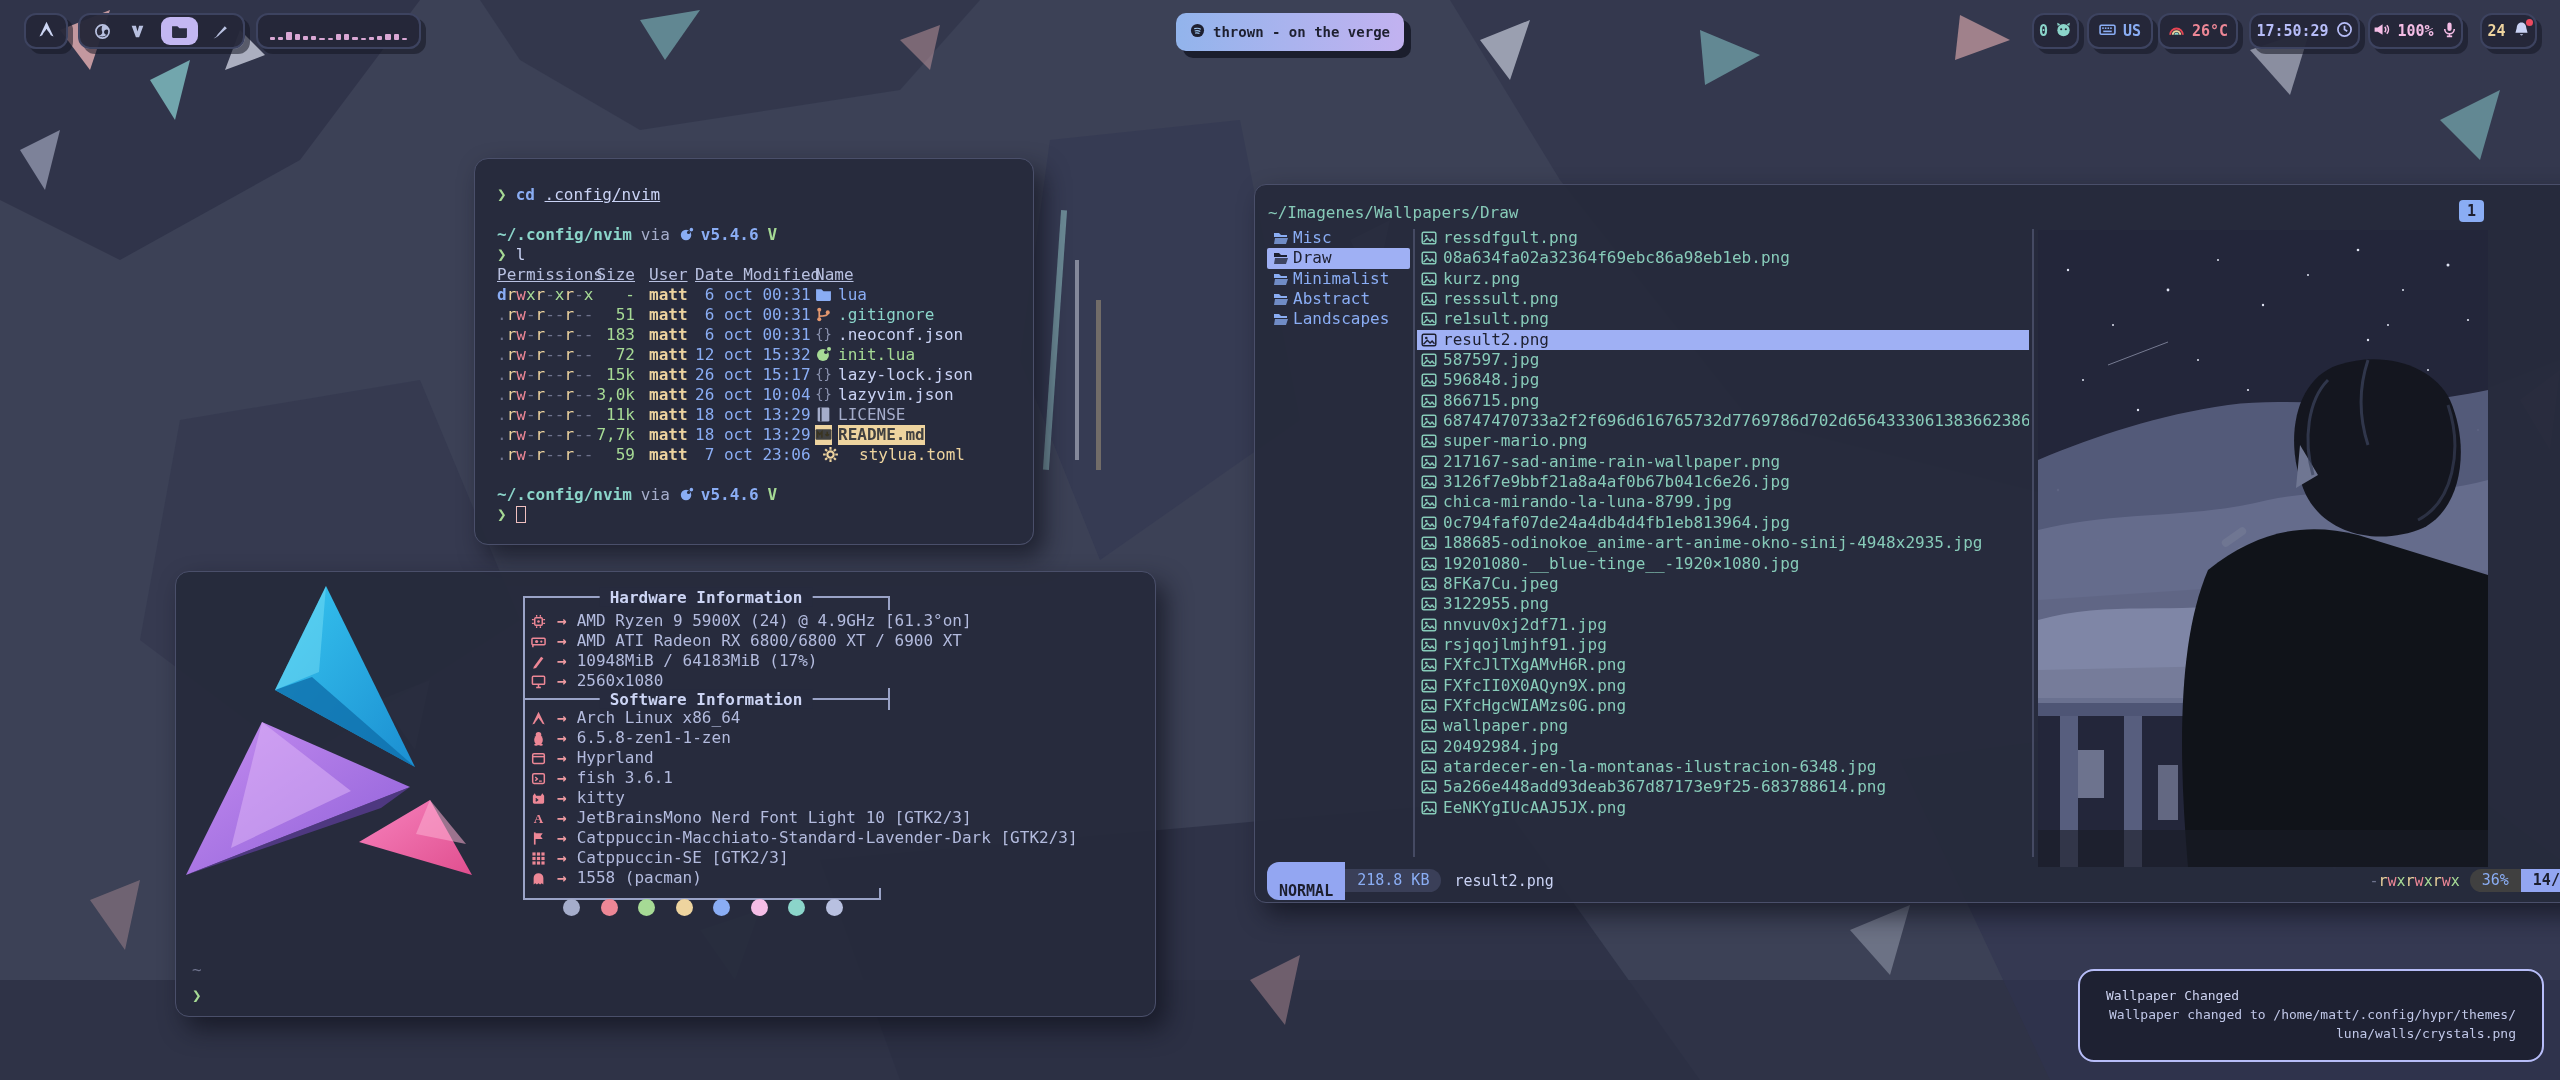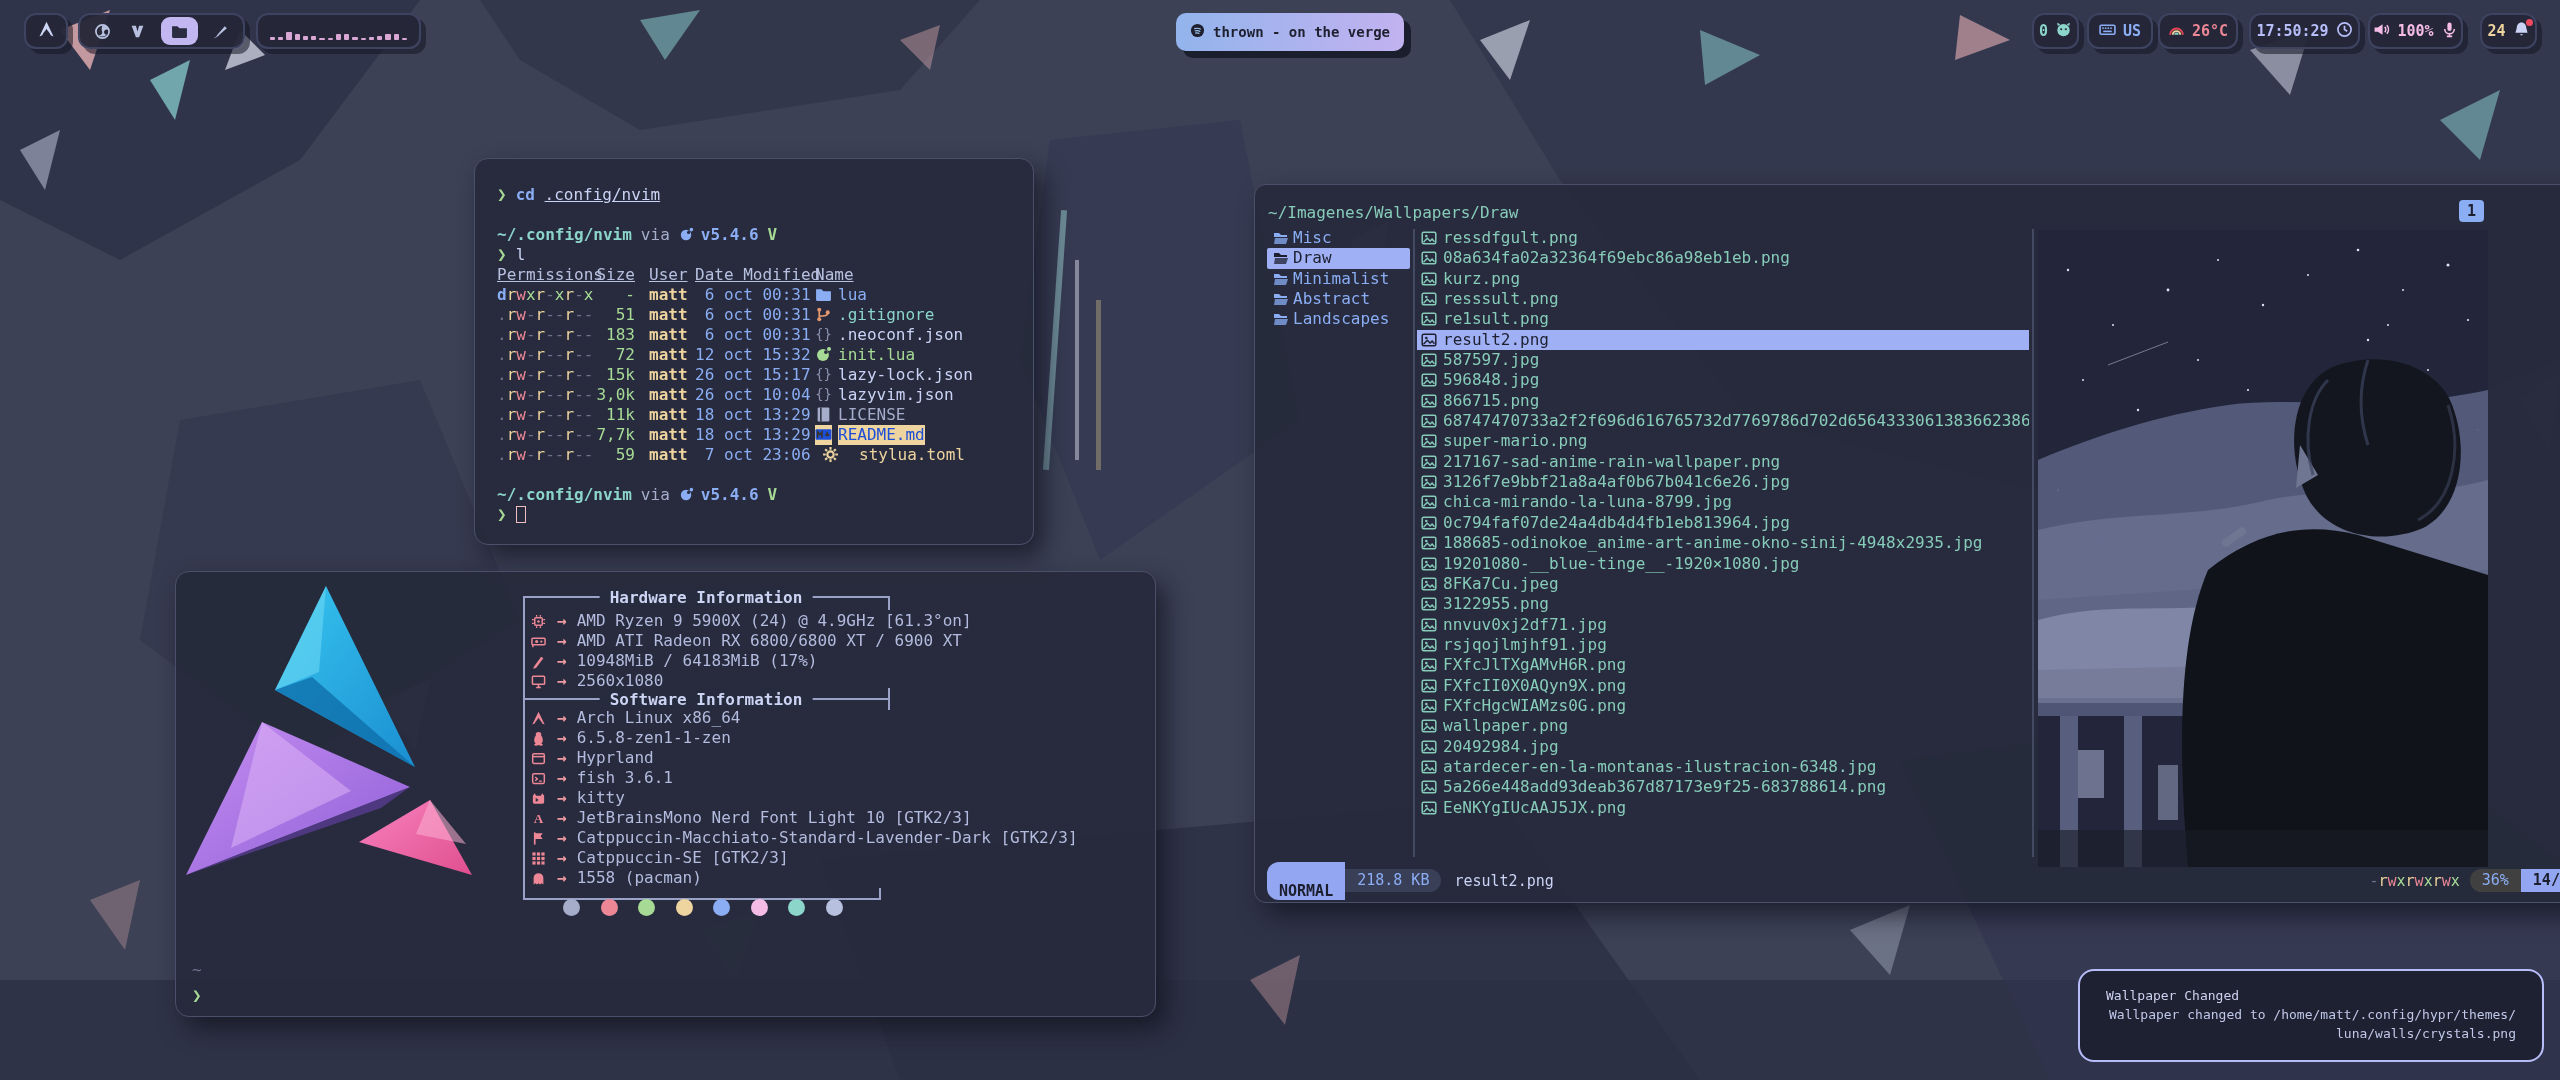--- a/index.html
+++ b/index.html
@@ -46,21 +46,21 @@
   .moon-ico { color:#8aadf4; margin-right:7px; } .moon-ico svg { width:15px; height:15px; vertical-align:-2px; }
   .hdr span { text-decoration:underline; color:#b8c0e0; }
   .c-perms { width:96px; } .c-size { width:42px; text-align:right; }
   .c-user { width:40px; margin-left:14px; } .c-date { width:107px; margin-left:6px; }
   .c-icon { width:17px; margin-left:13px; } .c-name { margin-left:6px; }
   .sz { color:#a6da95; } .usr { color:#eed49f; font-weight:bold; } .dt { color:#8aadf4; }
   .ch-r { color:#eed49f; } .ch-w { color:#ed8796; } .ch-x { color:#a6da95; }
   .ch-d { color:#8aadf4; font-weight:bold; } .ch-dim { color:#6e738d; }
   .fc-blue { color:#8aadf4; } .fc-teal { color:#8bd5ca; } .fc-green { color:#a6da95; }
   .fc-light { color:#cad3f5; } .fc-gray { color:#a5adcb; } .fc-yellow { color:#eed49f;margin-left:20px; }
-  .fc-hl { background:#eed49f; color:#1d4ed8; }
+  .fc-hl { background:#eed49f; color:#404040;font-weight:bold; }
   .ic-orange { color:#e5986f; } .ic-gray { color:#8a91ae; }
   .fi svg { width:17px; height:17px; vertical-align:-3px; }
   .cursor { display:inline-block; width:10px; height:17px; border:1.5px solid #f0c0c0; margin-top:1px; }
 
   
   #fetch { left:175px; top:571px; width:981px; height:446px; }
   #logo { position:absolute; left:0px; top:4px; width:310px; height:320px; }
   .fline { position:absolute; background:#9aa3c7; }
   .sect-label { position:absolute; transform:translate(-50%,-50%); background:#272b3e; padding:0 10px;
                 color:#ccd4f4; font-weight:bold; font-size:16px; white-space:nowrap; }

